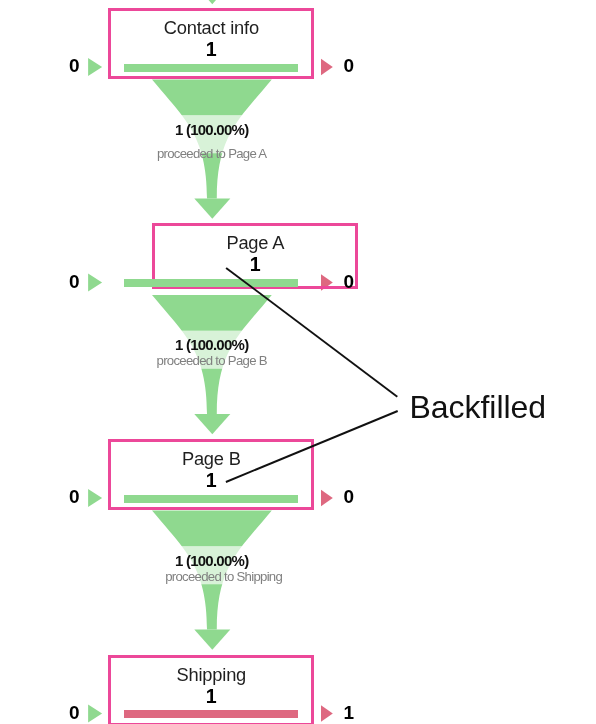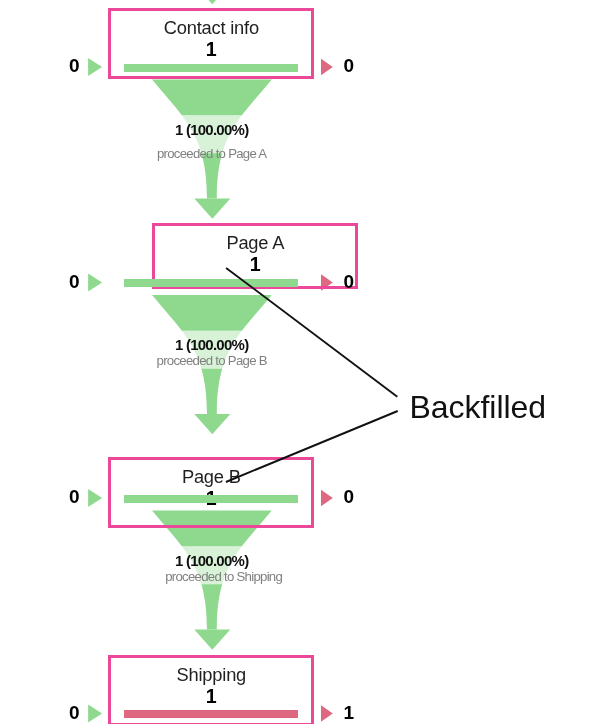--- a/index.html
+++ b/index.html
@@ -55,21 +55,21 @@
     <path fill="#de6880" d="M321.0,705.35 L332.8,713.50 L321.0,721.65 Z"></path>
   </svg>
   <div class="step-box" style="left:108.3px;top:8.0px;width:206.0px;height:71.0px;">
     <div class="step-name">Contact info</div>
     <div class="step-count">1</div>
   </div>
   <div class="step-box" style="left:108.3px;top:223px;width:206.0px;height:66px;margin-left:44px;">
     <div class="step-name">Page A</div>
     <div class="step-count">1</div>
   </div>
-  <div class="step-box" style="left:108.3px;top:439.0px;width:206.0px;height:71.0px;margin-top:18px;">
+  <div class="step-box" style="left:108.3px;top:439.0px;width:206.0px;height:71.0px;">
     <div class="step-name">Page B</div>
     <div class="step-count">1</div>
   </div>
   <div class="step-box" style="left:108.3px;top:654.5px;width:206.0px;height:71.0px;">
     <div class="step-name">Shipping</div>
     <div class="step-count">1</div>
   </div>
   <div class="step-bar" style="top:63.8px;background:#8fd98f;"></div>
   <div class="step-bar" style="top:279.3px;background:#8fd98f;"></div>
   <div class="step-bar" style="top:494.8px;background:#8fd98f;"></div>

